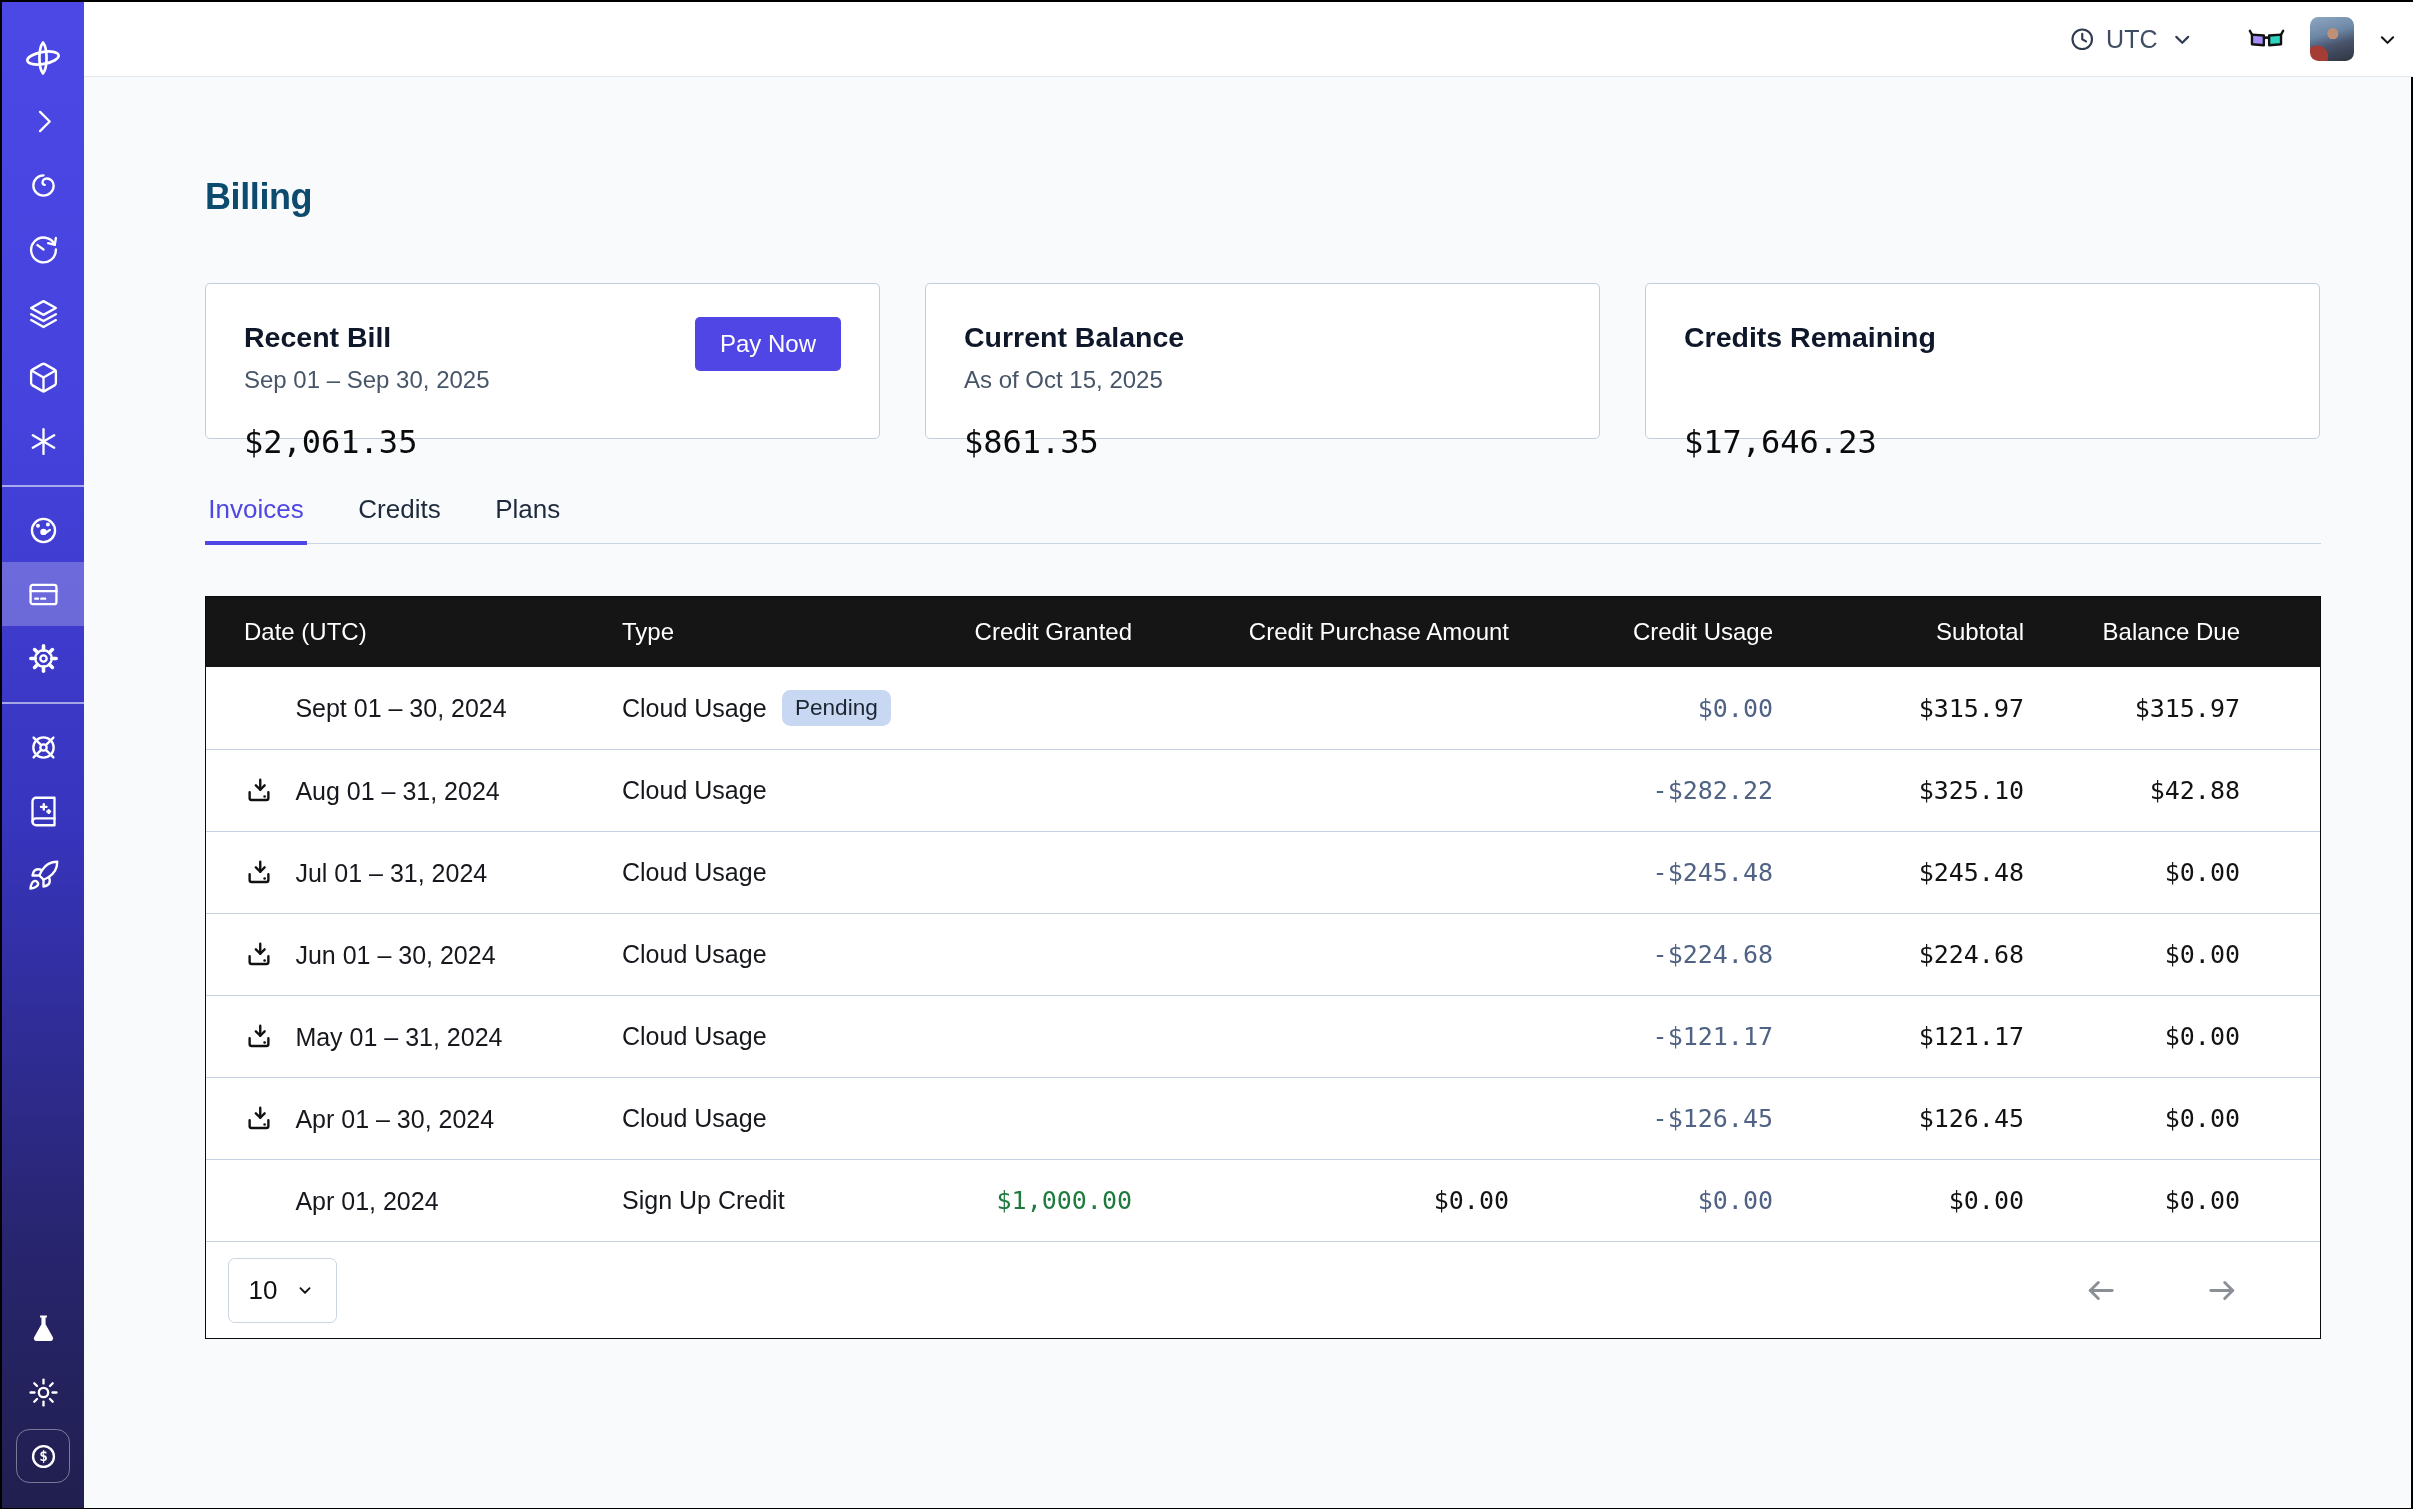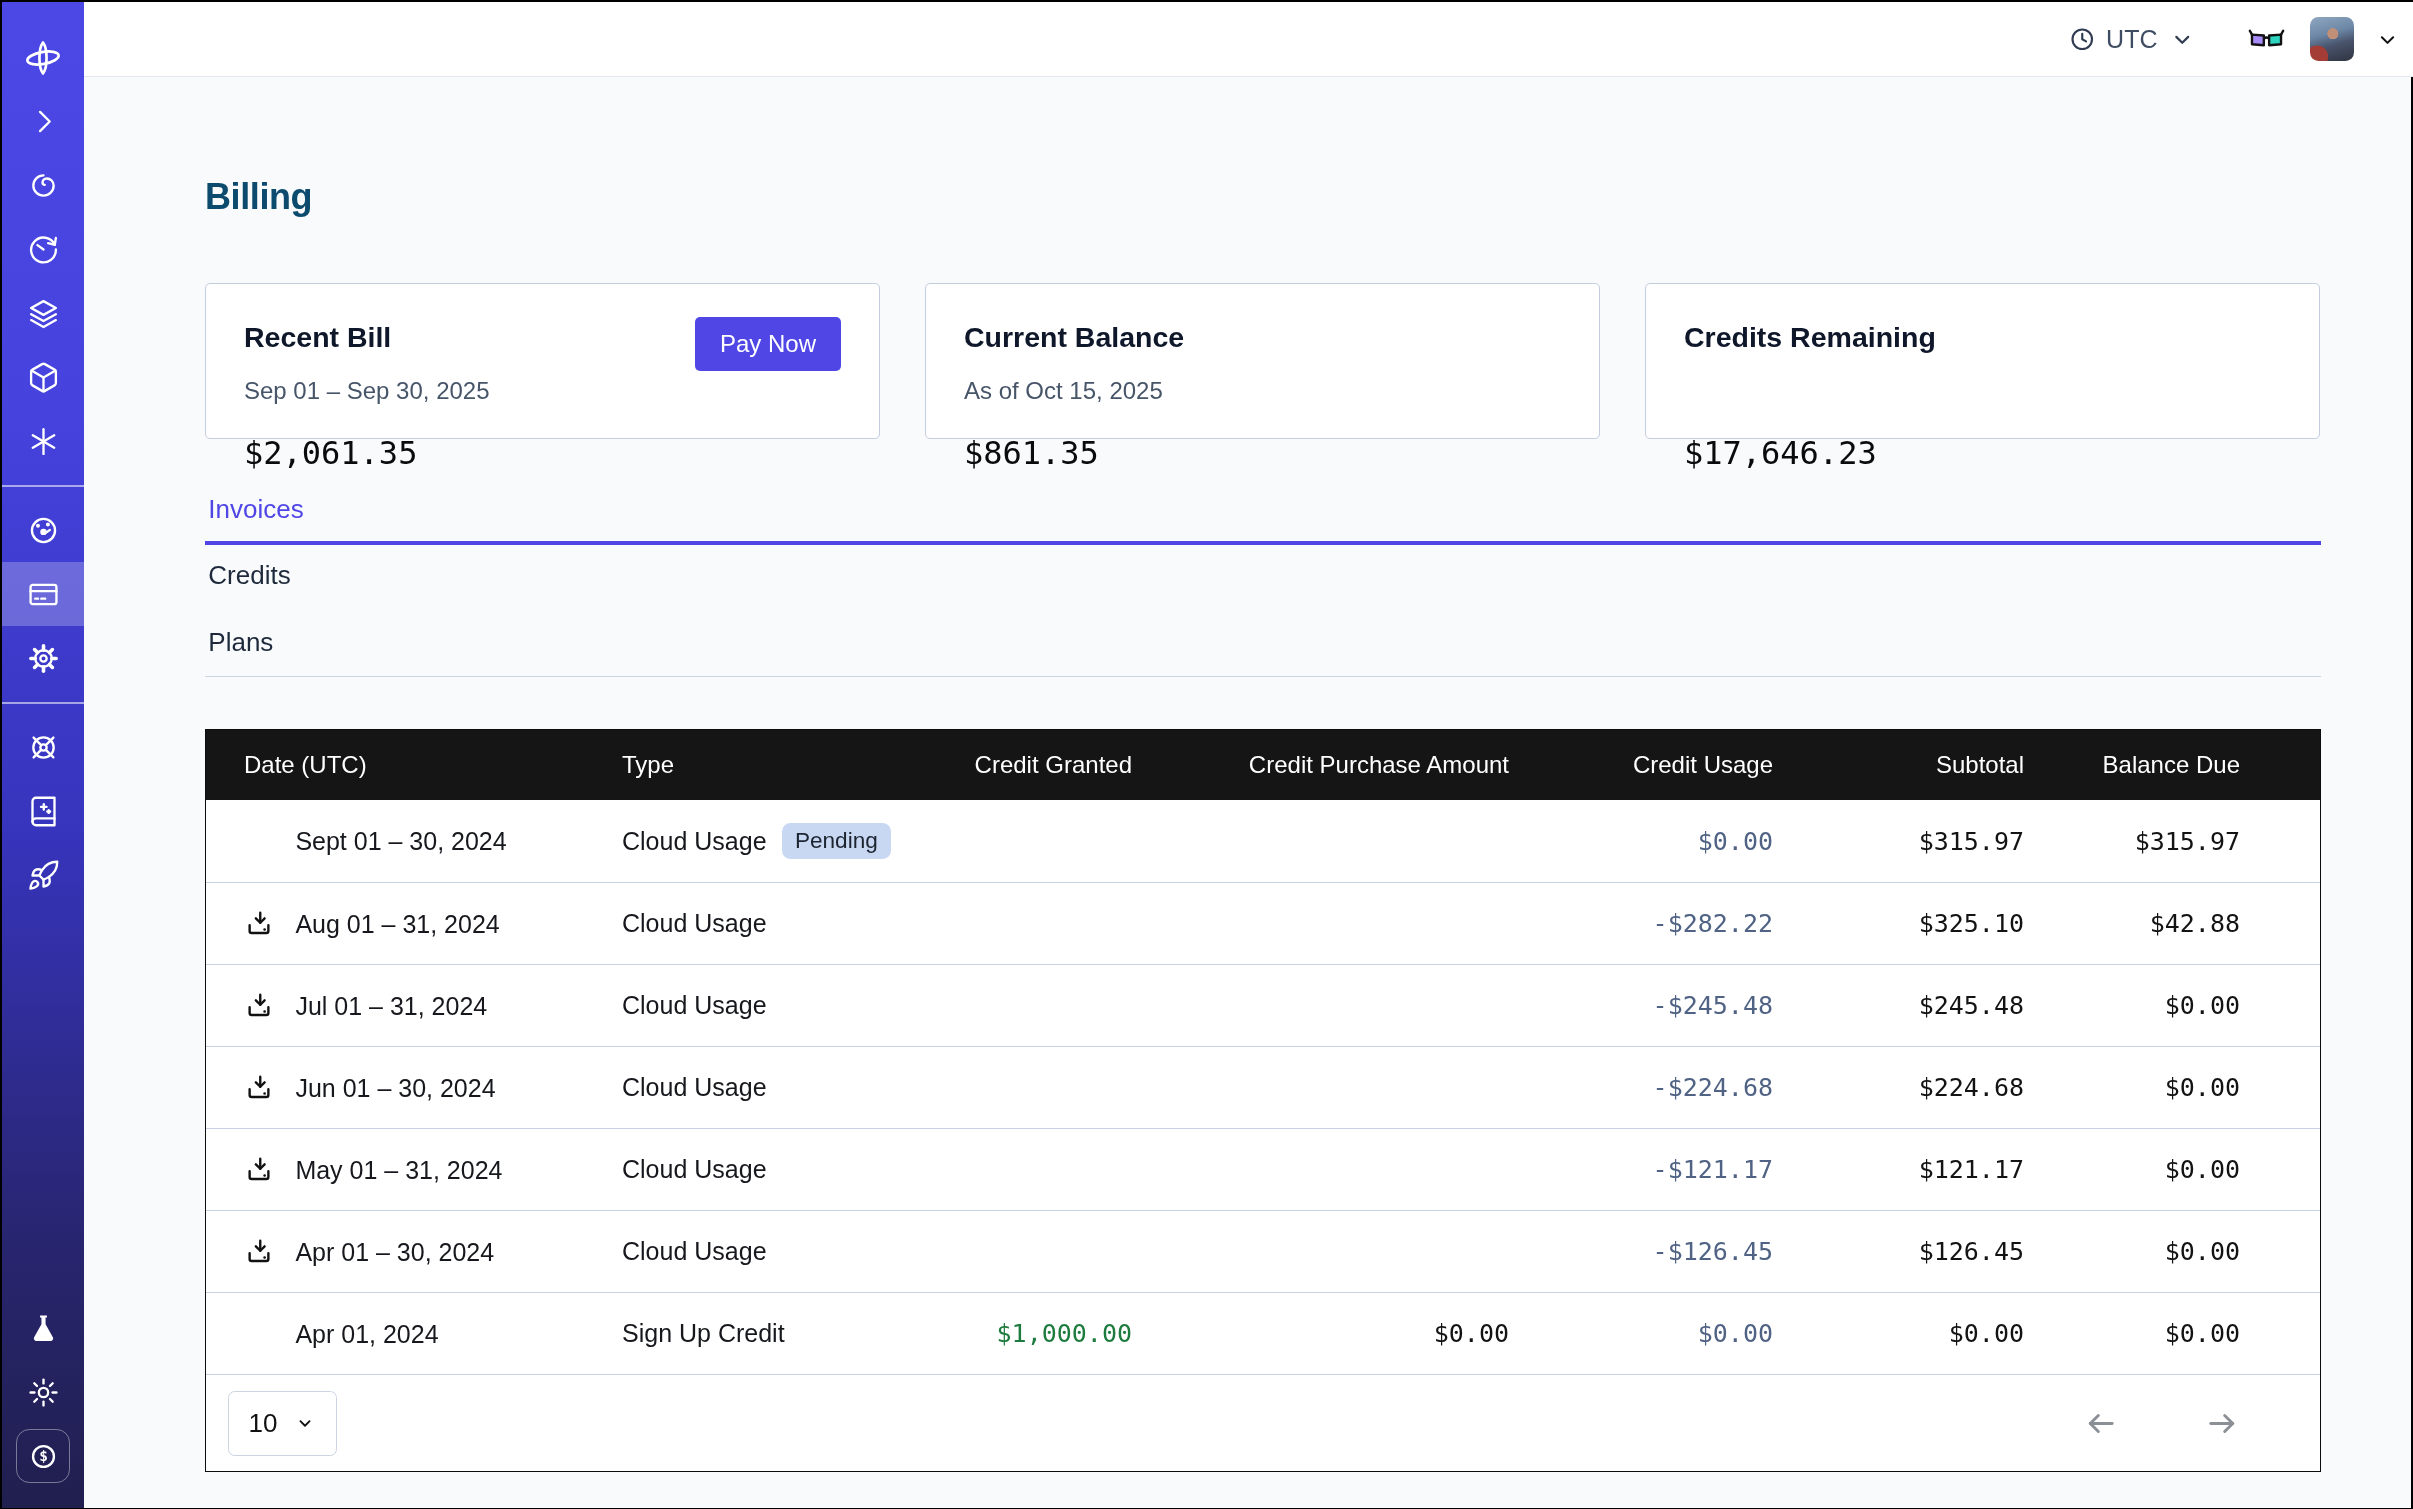--- a/index.html
+++ b/index.html
@@ -40,27 +40,27 @@
   .acct-chevron { margin-left:20px; width:27px; height:27px; }
 
   
   .content { flex:1; padding:0 95px 0 121px; }
   h1.title { font-size:36px; font-weight:700; color:#0c4a6e; margin-top:99px; letter-spacing:-0.4px; }
 
   .cards { display:flex; gap:45px; margin-top:65px; }
   .card { position:relative; width:675px; height:156px; background:#fff;
           border:1.7px solid #c2cddf; border-radius:5px; padding:37px 38px; }
   .card-title { font-size:28.5px; font-weight:600; color:#0f172a; }
-  .card-sub { font-size:24px; color:#475569; margin-top:23px; min-height:30px; }
+  .card-sub { font-size:24px; color:#475569; margin-top:12px; min-height:30px; }
   .card-amount { font-family:"DejaVu Sans Mono", monospace; font-size:32px; font-weight:500; color:#0b0b0b; margin-top:27px; }
   .paynow { position:absolute; top:33px; right:38px; height:54px; padding:0 25px; background:#4f46e5;
             color:#fff; font-size:24px; border:none; border-radius:5px; display:flex; align-items:center; cursor:pointer;
             font-family:"Liberation Sans", sans-serif; }
 
-  .tabs { display:flex; gap:17px; margin-top:55px; border-bottom:1.7px solid #cbd5e1;flex-direction:column; }
+  .tabs { display:flex; gap:48px; margin-top:55px; border-bottom:1.7px solid #cbd5e1; }
   .tab { font-size:26px; font-weight:500; color:#1e293b; padding:0 3.3px 18.4px 3.3px; position:relative; cursor:pointer; }
   .tab.active { color:#4f46e5; }
   .tab.active::after { content:""; position:absolute; left:0; right:0; bottom:-1.7px; height:4.2px; background:#4f46e5; }
 
   
   .table { margin-top:52px; border:1.7px solid #0c0c0c; background:#fff; }
   .t-grid { display:grid; grid-template-columns:381px 360px 222px 377px 264px 251px 259px; align-items:center; }
   .t-head { background:#151515; color:#fff; height:70px; font-size:24px; font-weight:500; }
   .hc { padding-left:0; }
   .hc.c1 { padding-left:38px; }

